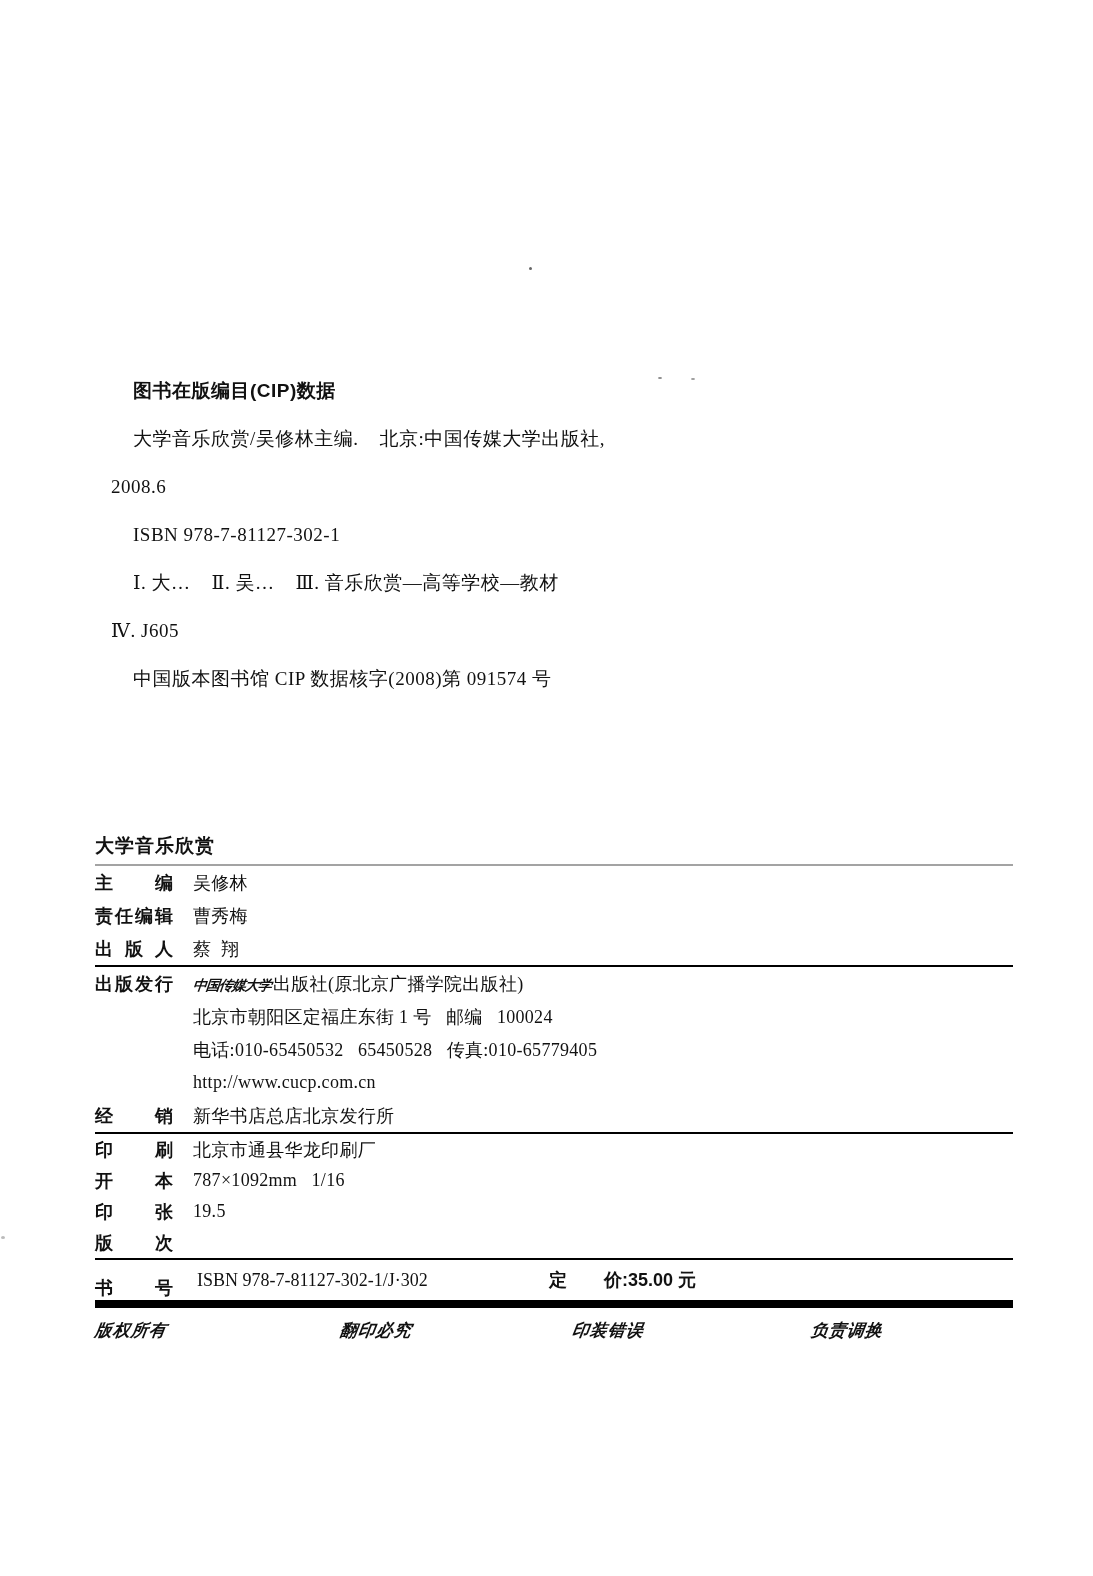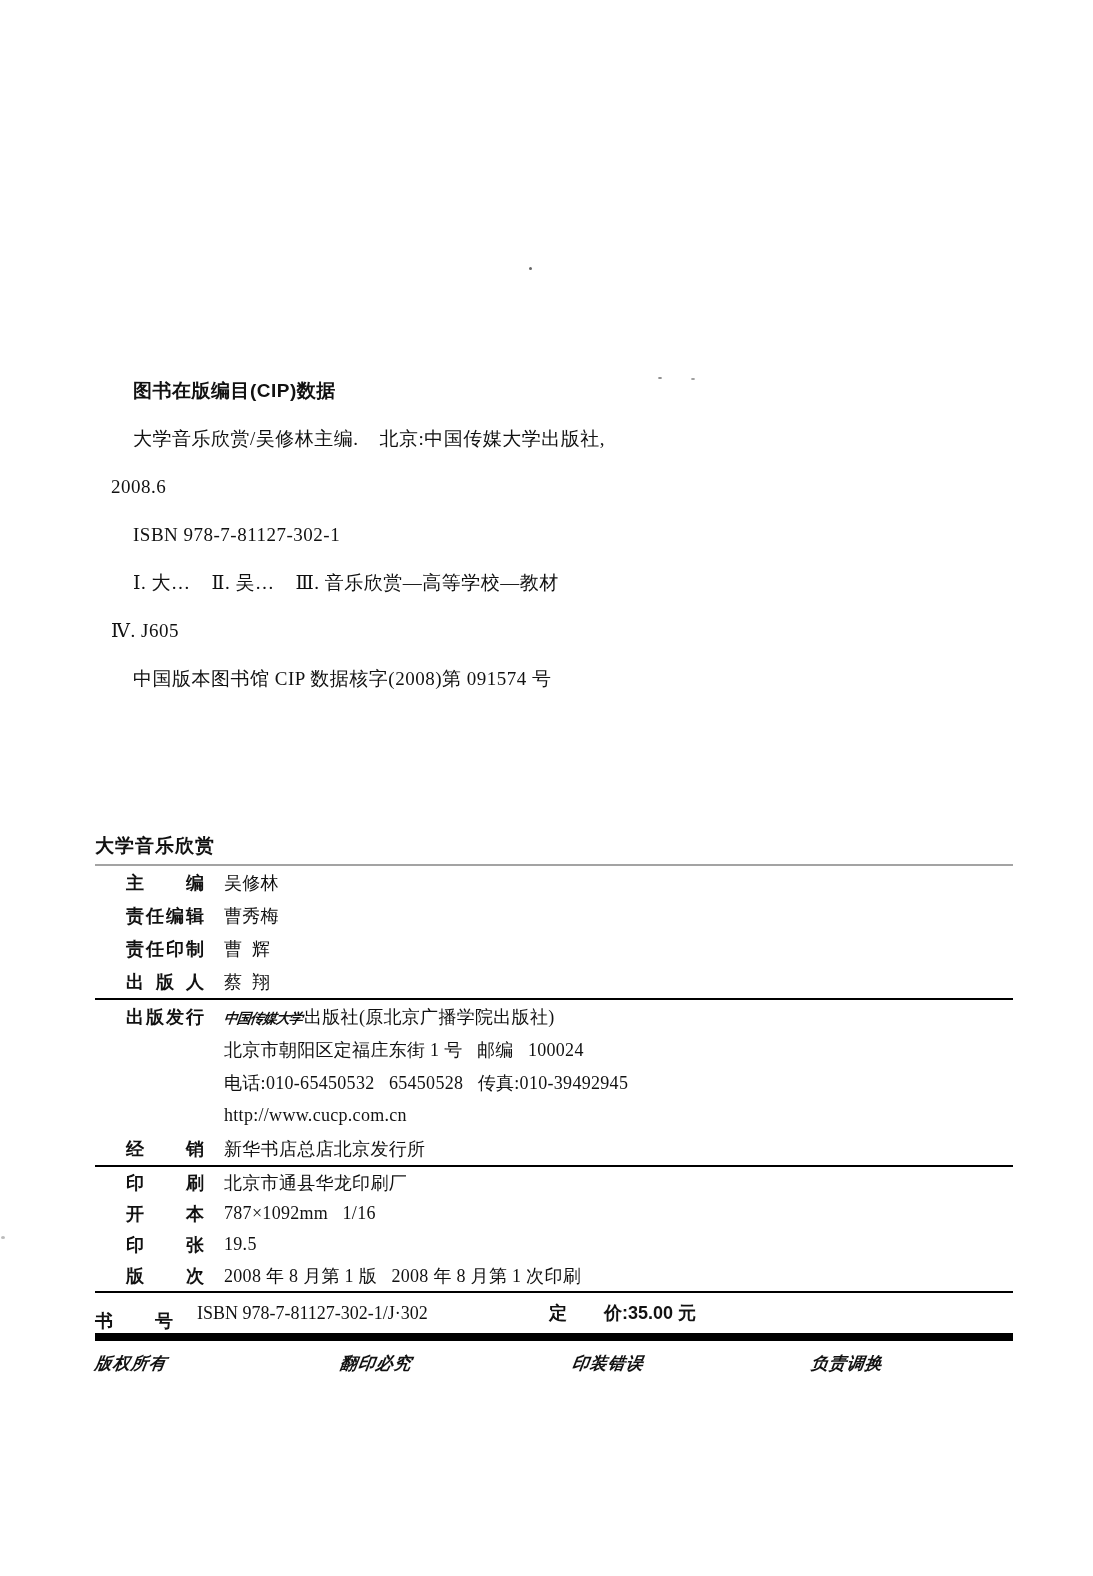--- a/index.html
+++ b/index.html
@@ -54,21 +54,20 @@
     font-family: "Liberation Sans", "DejaVu Sans", sans-serif;
     font-weight: bold;
     font-size: 19px;
     letter-spacing: 1px;
     border-bottom: 2px solid #a3a3a3;
   }
   .sec { border-bottom: 2px solid #000; }
   .row {
     display: flex;
     align-items: center;
-    margin-left: 31px;
   }
   .sec-staff .row   { height: 33px; }
   .sec-publish .row { height: 33px; }
   .sec-print .row   { height: 31px; }
   .lab {
     flex: 0 0 78px;
     width: 78px;
     font-family: "Liberation Sans", "DejaVu Sans", sans-serif;
     font-weight: bold;
     font-size: 18px;
@@ -177,41 +176,37 @@
     <div class="sec sec-staff">
       <div class="row">
         <span class="lab">主 编</span>
         <span class="val">吴修林</span>
       </div>
       <div class="row">
         <span class="lab">责任编辑</span>
         <span class="val">曹秀梅</span>
       </div>
       <div class="row">
-        <span class="lab">责任印制</span>
-        <span class="val">曹  辉</span>
-      </div>
-      <div class="row">
         <span class="lab">出 版 人</span>
         <span class="val">蔡  翔</span>
       </div>
     </div>
 
     <div class="sec sec-publish">
       <div class="row">
         <span class="lab">出版发行</span>
         <span class="val"><span class="script-brand">中国传媒大学</span><span>出版社(原北京广播学院出版社)</span></span>
       </div>
       <div class="row">
         <span class="lab"></span>
         <span class="val">北京市朝阳区定福庄东街 1 号   邮编   100024</span>
       </div>
       <div class="row">
         <span class="lab"></span>
-        <span class="val">电话:010-65450532   65450528   传真:010-39492945</span>
+        <span class="val">电话:010-65450532   65450528   传真:010-65779405</span>
       </div>
       <div class="row">
         <span class="lab"></span>
         <span class="val">http://www.cucp.com.cn</span>
       </div>
       <div class="row">
         <span class="lab">经 销</span>
         <span class="val">新华书店总店北京发行所</span>
       </div>
     </div>
@@ -224,21 +219,20 @@
       <div class="row">
         <span class="lab">开 本</span>
         <span class="val">787×1092mm   1/16</span>
       </div>
       <div class="row">
         <span class="lab">印 张</span>
         <span class="val">19.5</span>
       </div>
       <div class="row">
         <span class="lab">版 次</span>
-        <span class="val">2008 年 8 月第 1 版   2008 年 8 月第 1 次印刷</span>
       </div>
     </div>
 
     <div class="isbn-row">
       <span class="lab">书 号</span>
       <span class="isbn-content"><span>ISBN 978-7-81127-302-1/J·302</span><span class="price-l1">定</span><span class="price-l2">价:35.00 元</span></span>
     </div>
 
     <div class="footer-row">
       <span class="footer-word fw0">版权所有</span>

